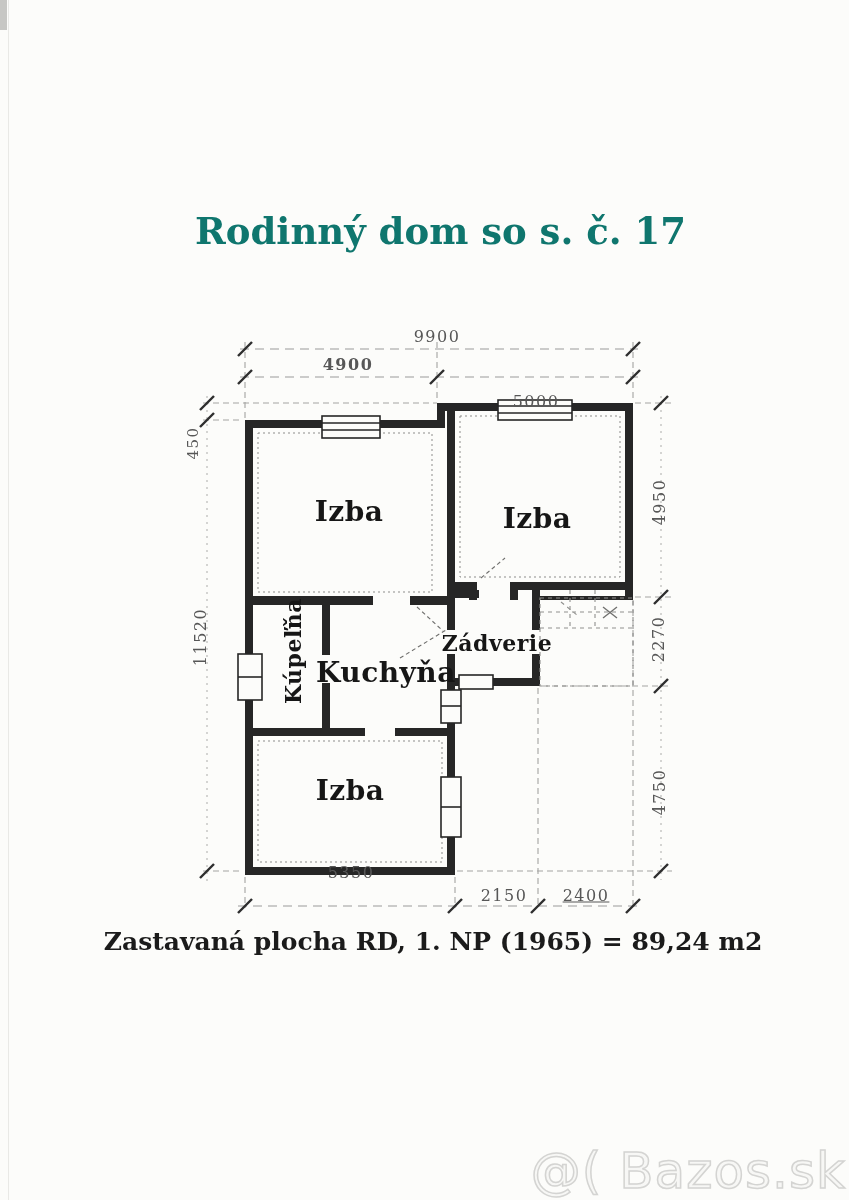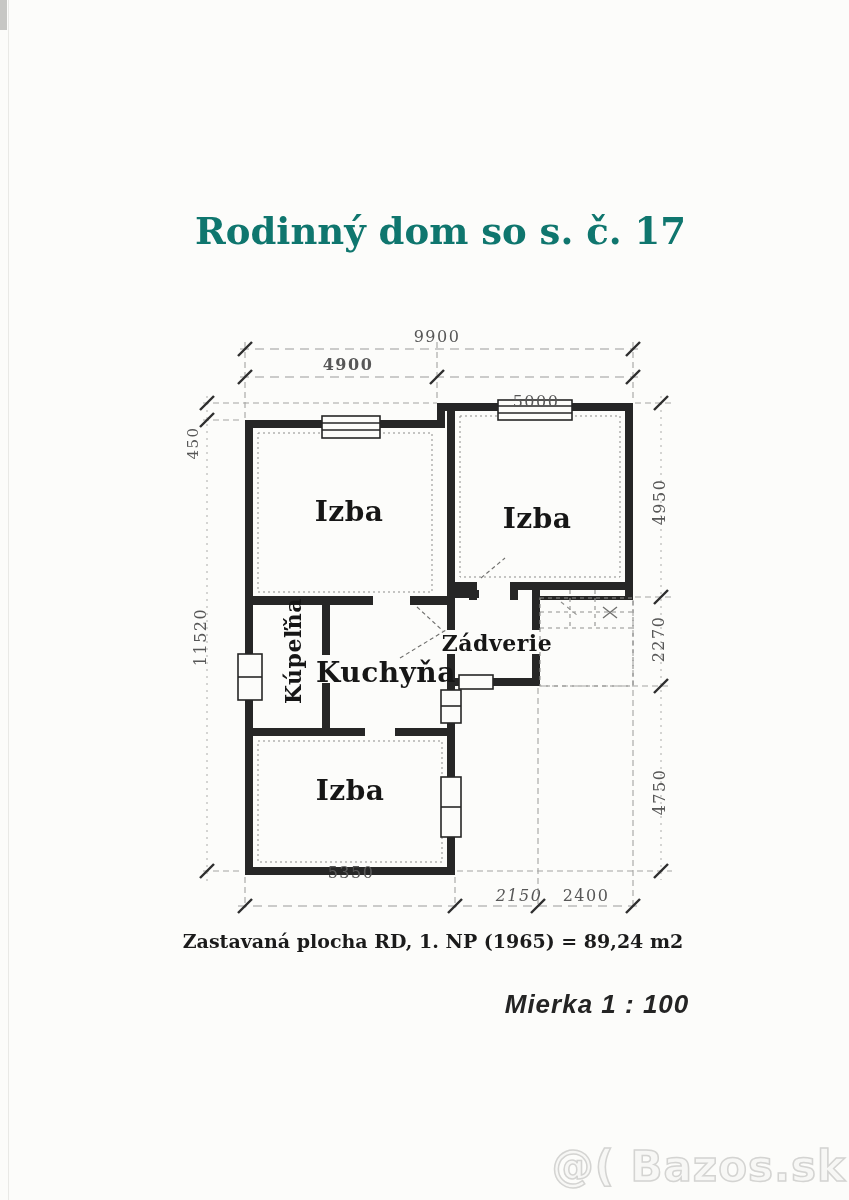--- a/index.html
+++ b/index.html
@@ -29,32 +29,32 @@
     font-size:16px;color:#575757;letter-spacing:1.5px;
     font-family:"DejaVu Serif", serif;
   }
   .room{
     font-weight:bold;font-size:28px;color:#161616;
     font-family:"DejaVu Serif", serif;letter-spacing:0.5px;
   }
   .room.small{font-size:22px;}
   .area-note{
     position:absolute;left:433px;top:941px;transform:translate(-50%,-50%);
-    font-weight:bold;font-size:19px;color:#1b1b1b;white-space:nowrap;
+    font-weight:bold;font-size:25px;color:#1b1b1b;white-space:nowrap;
     font-family:"DejaVu Serif", serif;
   }
   .scale-note{
     position:absolute;left:597px;top:1004px;transform:translate(-50%,-50%);
     font-weight:bold;font-style:italic;font-size:26px;color:#242424;white-space:nowrap;
     font-family:"Liberation Sans", sans-serif;letter-spacing:1px;
   }
   .watermark{
     position:absolute;right:3px;top:1142px;
     font-family:"DejaVu Sans", sans-serif;
-    font-weight:bold;font-size:42px;letter-spacing:1px;
+    font-weight:normal;font-size:50px;letter-spacing:1px;
     color:#f7f7f5;
     -webkit-text-stroke:1.5px #d4d4d2;
     text-shadow:0 0 1px #dcdcda;
     white-space:nowrap;
   }
 </style>
 </head>
 <body>
 
 <div class="page">
@@ -195,28 +195,27 @@
 
   <div class="lbl dim" style="left:437px;top:336px;">9900</div>
   <div class="lbl dim" style="left:348px;top:364px;font-weight:bold;">4900</div>
   <div class="lbl dim" style="left:536px;top:365px;margin-top:36px;">5000</div>
   <div class="lbl dim rot" style="left:193px;top:443px;font-size:15px;">450</div>
   <div class="lbl dim rot" style="left:200px;top:637px;">11520</div>
   <div class="lbl dim rot" style="left:659px;top:502px;">4950</div>
   <div class="lbl dim rot" style="left:658px;top:639px;">2270</div>
   <div class="lbl dim rot" style="left:659px;top:792px;">4750</div>
   <div class="lbl dim" style="left:351px;top:872px;">5350</div>
-  <div class="lbl dim" style="left:519px;top:895px;font-style:italic;">2150</div>
-  <div class="lbl dim" style="left:586px;top:895px;">2400</div>
+  <div class="lbl dim" style="left:504px;top:895px;">2150</div>
+  <div class="lbl dim" style="left:586px;top:895px;text-decoration:underline;">2400</div>
 
   <div class="lbl room" style="left:349px;top:511px;">Izba</div>
   <div class="lbl room" style="left:537px;top:518px;">Izba</div>
   <div class="lbl room small rot" style="left:293px;top:651px;">Kúpeľňa</div>
   <div class="lbl room" style="left:386px;top:672px;">Kuchyňa</div>
   <div class="lbl room small" style="left:497px;top:643px;">Zádverie</div>
   <div class="lbl room" style="left:350px;top:790px;">Izba</div>
 
   <div class="area-note">Zastavaná plocha RD, 1. NP (1965) = 89,24 m2</div>
-  <div class="scale-note">Mierka 1 : 100</div>
 
   <div class="watermark">@( Bazos.sk</div>
 
 </div>
 
 </body></html>

